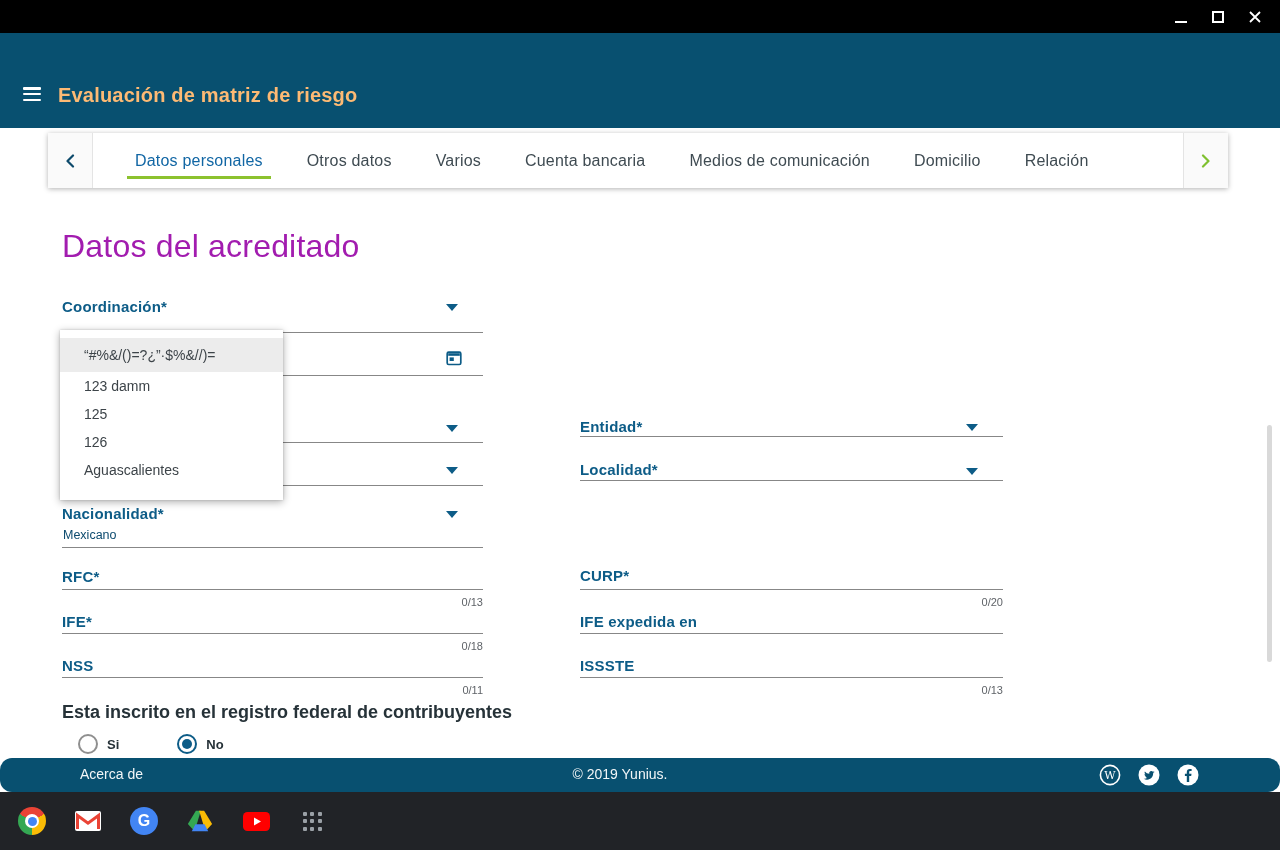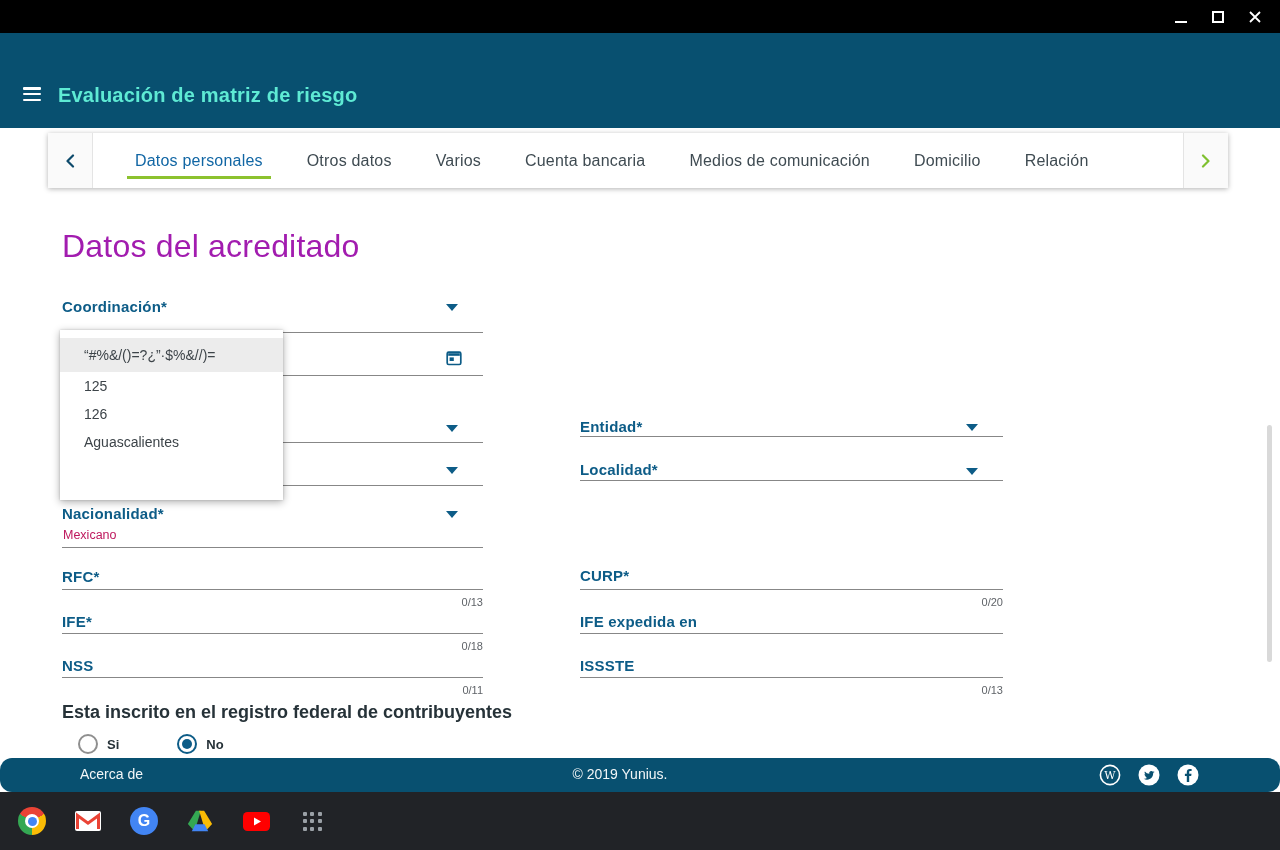--- a/index.html
+++ b/index.html
@@ -13,21 +13,21 @@
   .titlebar{position:absolute;left:0;top:0;width:1280px;height:33px;background:#000;
     display:flex;justify-content:flex-end;align-items:center;gap:21px;padding-right:17px;}
   .wc{width:16px;height:16px;display:flex;align-items:center;justify-content:center;cursor:default;}
   .wc-min i{display:block;width:12px;height:2px;background:#fff;transform:translateY(5px);}
   .wc-max i{display:block;width:12px;height:12px;border:2px solid #fff;}
 
   
   .appheader{position:absolute;left:0;top:33px;width:1280px;height:95px;background:var(--primary);}
   .hamburger{position:absolute;left:23px;top:54px;width:18px;height:14px;display:flex;flex-direction:column;justify-content:space-between;}
   .hamburger i{display:block;height:2.5px;background:#fff;border-radius:1px;}
-  .app-title{position:absolute;left:58px;top:51px;color:#5eead4;font-size:20px;font-weight:bold;letter-spacing:.2px;}
+  .app-title{position:absolute;left:58px;top:51px;color:#fdba74;font-size:20px;font-weight:bold;letter-spacing:.2px;}
   .nav-row{position:absolute;left:41px;top:90px;display:flex;gap:36px;}
   .nav-item{display:flex;align-items:center;gap:7px;color:#fff;font-size:13.5px;padding:4px 6px 9px 6px;position:relative;}
   .nav-item.active::after{content:"";position:absolute;left:0;right:0;bottom:0;height:3px;background:var(--green);}
   .rep-icon{width:16px;height:11px;display:flex;flex-direction:column;justify-content:space-between;}
   .rep-icon i{display:block;height:2.5px;background:#fff;border-radius:1px;}
 
   
   .content{position:absolute;left:0;top:128px;width:1280px;height:630px;background:#fff;}
 
   
@@ -41,21 +41,21 @@
   .tab.active{color:var(--active-tab);}
   .tab.active::after{content:"";position:absolute;left:14px;right:14px;bottom:9px;height:3px;background:var(--green);}
 
   .page-heading{position:absolute;left:62px;top:100px;font-size:32px;font-weight:normal;color:#a21caf;letter-spacing:.2px;}
 
   
   .flabel{position:absolute;font-size:15px;font-weight:bold;color:var(--label-blue);letter-spacing:.2px;}
   .uline{position:absolute;height:1px;background:#878787;}
   .caret{position:absolute;width:0;height:0;border-left:6px solid transparent;border-right:6px solid transparent;border-top:7px solid var(--label-blue);}
   .counter{position:absolute;font-size:11px;color:#5f6368;text-align:right;}
-  .fvalue{position:absolute;font-size:12.5px;color:#be185d;}
+  .fvalue{position:absolute;font-size:12.5px;color:#0c4a6e;}
   .question{position:absolute;left:62px;top:574px;font-size:18px;font-weight:bold;color:#263238;}
   .radio-row{position:absolute;left:78px;top:606px;display:flex;align-items:center;}
   .radio{width:20px;height:20px;border-radius:50%;border:2px solid #8f8f8f;position:relative;flex:none;}
   .radio.sel{border-color:var(--label-blue);}
   .radio.sel::after{content:"";position:absolute;inset:3px;border-radius:50%;background:var(--label-blue);}
   .radio-label{font-size:13px;font-weight:bold;color:#263238;margin-left:9px;}
 
   
   .dropdown-panel{position:absolute;left:60px;top:202px;width:223px;height:170px;background:#fff;
     box-shadow:0 2px 8px rgba(0,0,0,.32),0 0 2px rgba(0,0,0,.18);padding-top:8px;z-index:5;}
@@ -209,20 +209,21 @@
   <div class="question">Esta inscrito en el registro federal de contribuyentes</div>
   <div class="radio-row">
     <span class="radio"></span>
     <span class="radio-label" style="margin-right:58px;">Si</span>
     <span class="radio sel"></span>
     <span class="radio-label">No</span>
   </div>
 
   <div class="dropdown-panel">
     <div class="opt highlighted">“#%&amp;/()=?¿”·$%&amp;//)=</div>
+    <div class="opt">123 damm</div>
     <div class="opt">125</div>
     <div class="opt">126</div>
     <div class="opt">Aguascalientes</div>
   </div>
 
   <div class="scroll-thumb"></div>
 </div>
 
 <div class="footer">
   <span class="footer-about">Acerca de</span>

